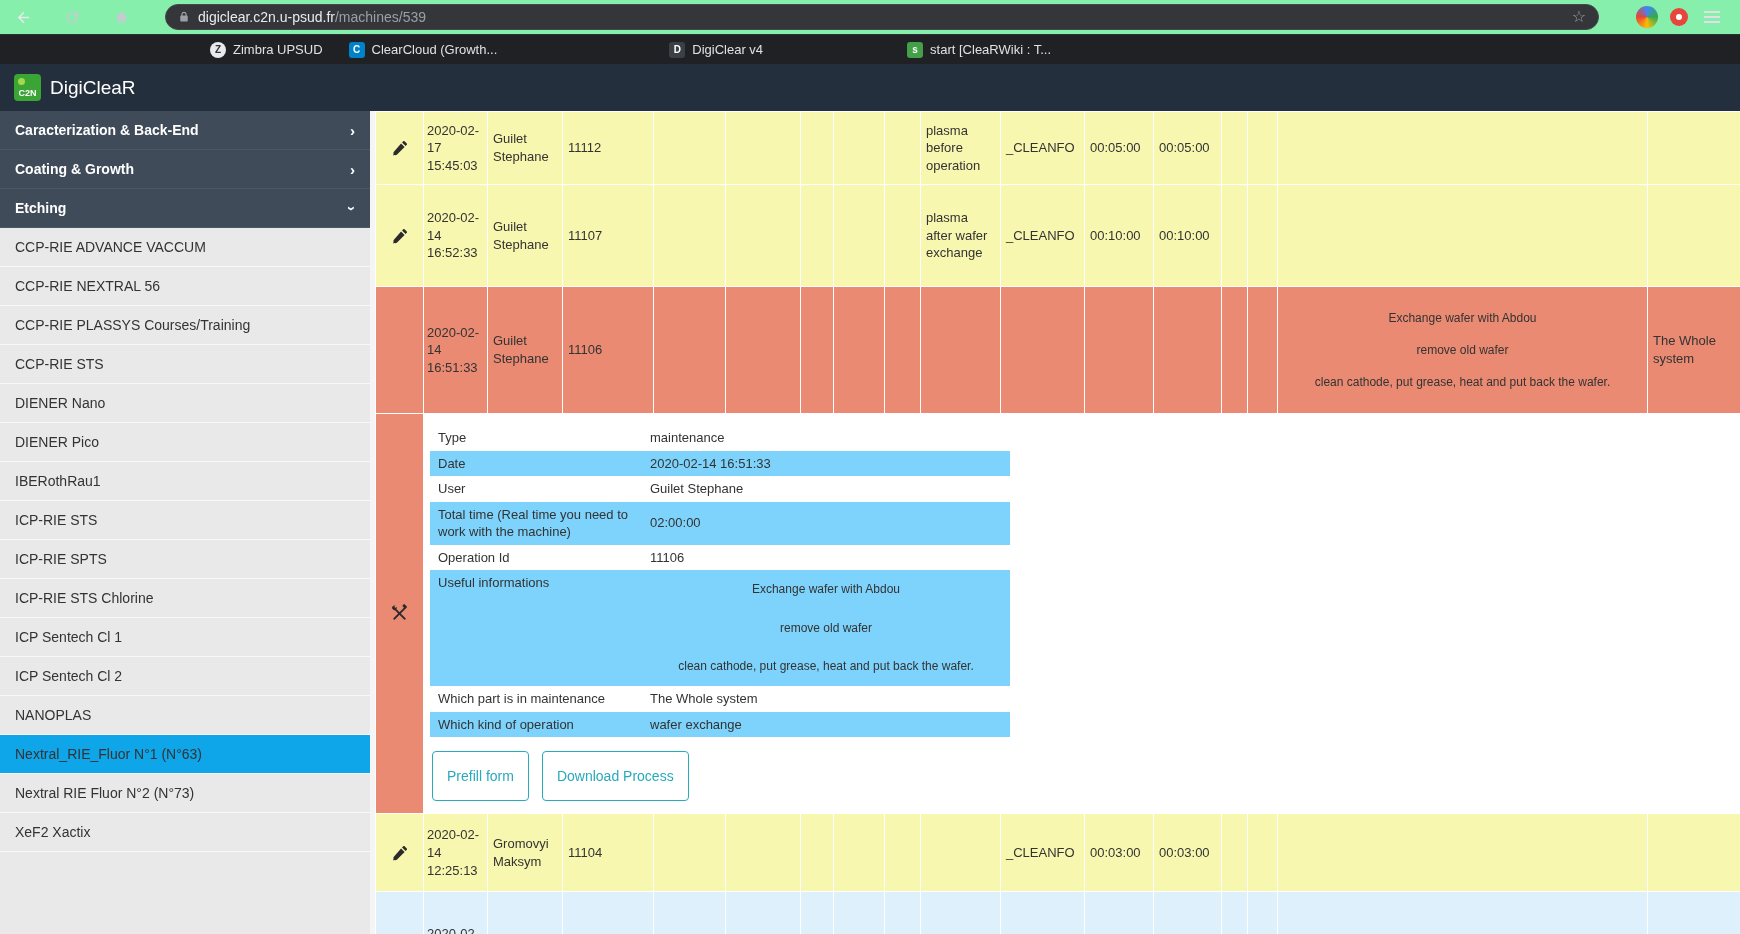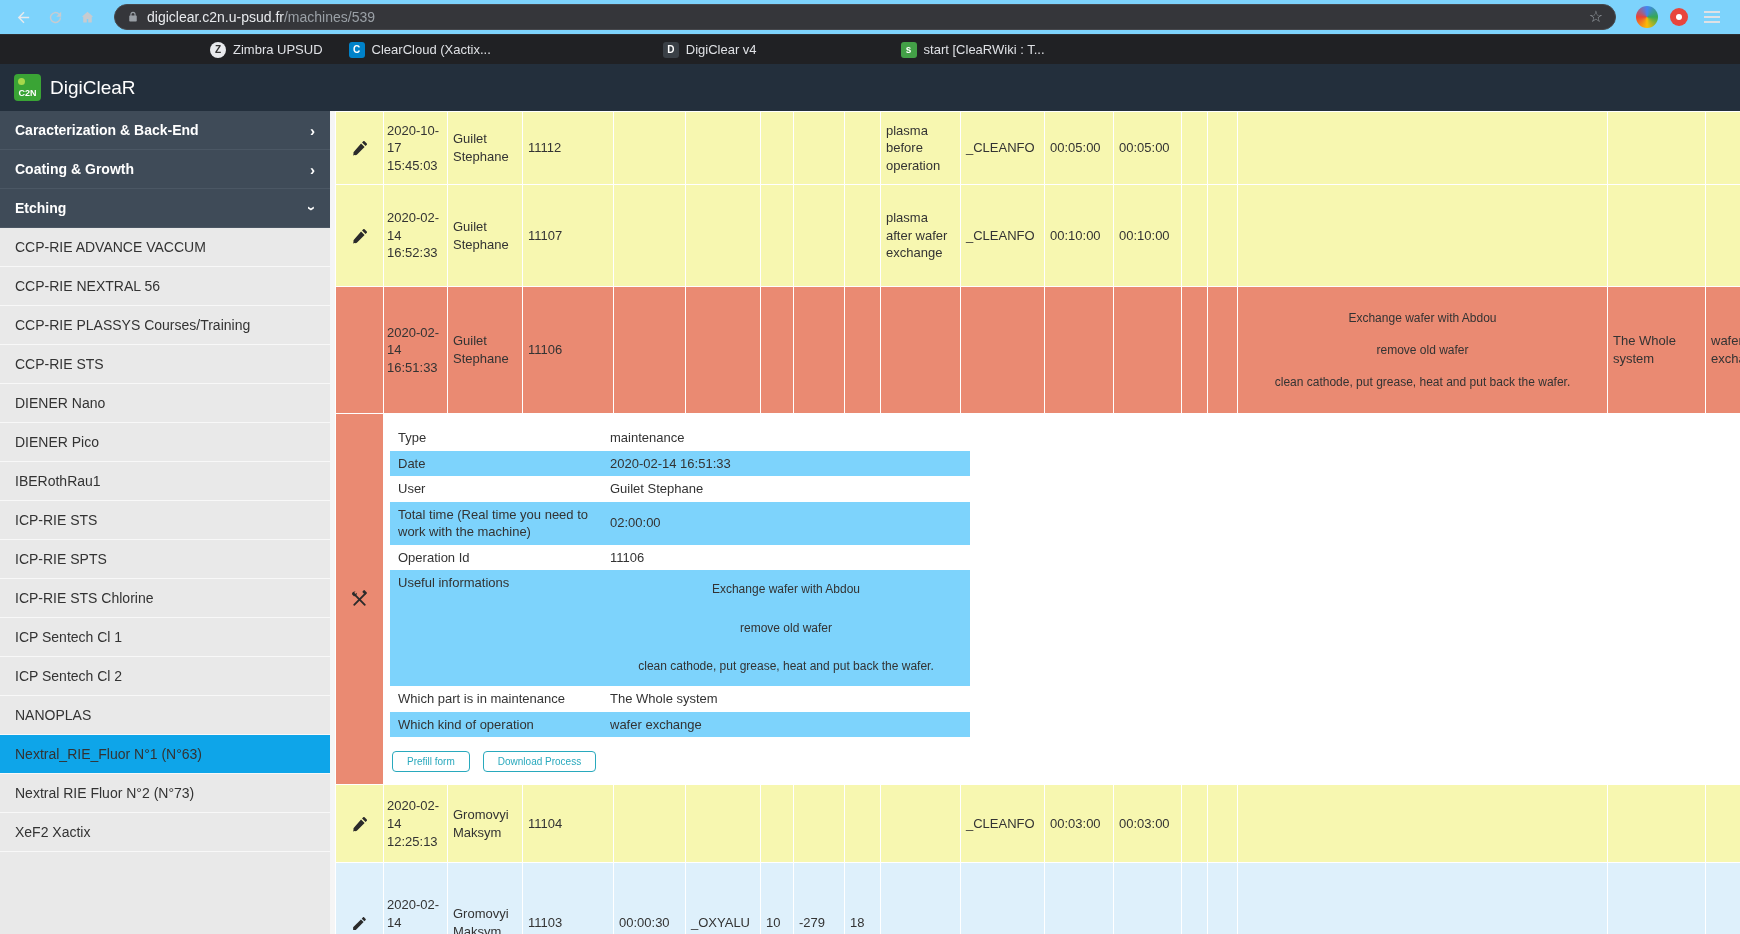--- a/index.html
+++ b/index.html
@@ -1,18 +1,18 @@
 <!DOCTYPE html>
 <html><head>
 <meta charset="utf-8">
 <style>
   *{box-sizing:border-box;margin:0;padding:0}
   html,body{width:1740px;height:934px;overflow:hidden;font-family:"Liberation Sans",sans-serif;background:#202124}
   
-  .toolbar{height:34px;background:#7dd3fc;display:flex;align-items:center;padding:1px 10px;gap:6px}
+  .toolbar{height:34px;background:#86efac;display:flex;align-items:center;padding:1px 10px;gap:23px}
   .nav-btn{width:26px;height:26px;border-radius:50%;display:flex;align-items:center;justify-content:center;cursor:pointer}
   .nav-btn svg{width:17px;height:17px}
   .omnibox{flex:1;height:26px;background:#35363a;border:1px solid #46474b;border-radius:13px;display:flex;align-items:center;padding:0 12px;gap:8px;margin:0 8px;cursor:text}
   .lock svg{width:12px;height:14px;display:block}
   .url{font-size:14px;color:#e8eaed;white-space:nowrap}
   .url .path{color:#9aa0a6}
   .star{margin-left:auto;color:#9aa0a6;font-size:16px;cursor:pointer;line-height:1}
   .tb-right{display:flex;align-items:center;gap:12px;padding:0 6px}
   .avatar{width:22px;height:22px;border-radius:50%;background:conic-gradient(#4285f4,#34a853,#fbbc05,#ea4335,#4285f4);cursor:pointer}
   .ext-badge{width:18px;height:18px;border-radius:50%;background:#e8453c;cursor:pointer;position:relative}
@@ -30,21 +30,21 @@
   
   .app-header{height:47px;background:#232f3c;display:flex;align-items:center;padding-left:14px}
   .logo{width:27px;height:27px;border-radius:4px;background:#3aa435;color:#fff;font-size:9px;font-weight:bold;display:flex;align-items:end;justify-content:center;padding-bottom:3px;position:relative;flex:none}
   .logo:before{content:"";position:absolute;left:4px;top:4px;width:7px;height:7px;border-radius:50%;background:#a6d84b}
   .brand{color:#fff;font-size:19px;margin-left:9px;font-weight:500}
   .app-nav{display:flex;height:100%;margin-left:340px}
   .nav-item{display:flex;align-items:center;padding:0 17px;color:#fff;font-size:15px;font-weight:bold;cursor:pointer}
   .nav-item.active{background:#fff;color:#333}
   
   .content{display:flex;height:823px;background:#fff}
-  .sidebar{width:335px;background:#e9e9e9;border-right:5px solid #f5f5f5;overflow:hidden;flex:none}
+  .sidebar{width:375px;background:#e9e9e9;border-right:5px solid #f5f5f5;overflow:hidden;flex:none}
   .cat{height:39px;background:#3f4b58;color:#fff;display:flex;align-items:center;justify-content:space-between;padding:0 15px;font-size:14px;font-weight:bold;border-bottom:1px solid #4b5764;cursor:pointer}
   .cat.sub{background:#5a656f}
   .chev{font-size:15px;color:#fff;line-height:1}
   .chev.down{transform:rotate(90deg)}
   .machine{height:39px;display:flex;align-items:center;padding:0 15px;background:#e9e9e9;border-bottom:1px solid #f8f8f8;font-size:14px;color:#333;cursor:pointer;white-space:nowrap;overflow:hidden}
   .machine.selected{background:#0ea5e9}
   .main{flex:1;overflow:hidden;background:#fff}
   
   table{border-collapse:collapse;table-layout:fixed;width:1600px;font-size:13px;color:#333}
   td{border:1px solid #fff;vertical-align:middle;padding:3px 5px;overflow:hidden;line-height:1.35}
@@ -59,21 +59,21 @@
   .panel-row .panel-cell{background:#fff;padding:11px 6px 12px 6px;vertical-align:top}
   .panel-row .panel-strip{background:#ea8a72}
   .panel-strip .row-icon svg{width:19px;height:19px}
   .detail-list{width:580px}
   .drow{display:flex}
   .drow.alt{background:#7dd3fc}
   .dlabel{width:212px;padding:4px 8px;flex:none}
   .dvalue{flex:1;padding:4px 8px;display:flex;align-items:center}
   .dvalue.centered{white-space:pre-line;text-align:center;display:block;padding:10px 8px;line-height:1.6;font-size:12px}
   .detail-buttons{margin-top:14px;display:flex;gap:13px;padding-left:2px}
-  .btn{background:#fff;border:1px solid #29a9bd;color:#29a9bd;font-size:10px;padding:4px 14px;border-radius:4px;font-family:"Liberation Sans",sans-serif;cursor:pointer}
+  .btn{background:#fff;border:1px solid #29a9bd;color:#29a9bd;font-size:14px;padding:16px 14px;border-radius:4px;font-family:"Liberation Sans",sans-serif;cursor:pointer}
 </style>
 </head>
 <body>
 
 <div class="toolbar">
   <div class="nav-btn">
     <svg viewBox="0 0 24 24">
         <path d="M20 11H7.8l5.6-5.6L12 4l-8 8 8 8 1.4-1.4L7.8 13H20v-2z" fill="#e8eaed"></path>
       </svg>
   </div>
@@ -107,21 +107,21 @@
   </div>
 </div>
 
 <div class="bookmarks">
     <div class="bm-item">
       <span class="favicon round" style="background: rgb(232, 234, 237);">Z</span>
       <span class="bm-label">Zimbra UPSUD</span>
     </div>
     <div class="bm-item">
       <span class="favicon" style="background: rgb(0, 130, 201);">C</span>
-      <span class="bm-label">ClearCloud (Xactix...</span>
+      <span class="bm-label">ClearCloud (Growth...</span>
     </div>
     <div class="bm-item">
       <span class="favicon" style="background: rgb(58, 64, 70);">D</span>
       <span class="bm-label">DigiClear v4</span>
     </div>
     <div class="bm-item">
       <span class="favicon" style="background: rgb(67, 160, 71);">s</span>
       <span class="bm-label">start [CleaRWiki : T...</span>
     </div>
   </div>
@@ -189,21 +189,21 @@
           <col style="width: 370px;">
           <col style="width: 98px;">
           <col style="width: 100px;">
         </colgroup>
         <tbody>
           <tr class="row row-yellow" style="height: 73px;">
             <td class="icon-cell"><span class="row-icon"><svg viewBox="0 0 24 24">
                   <path fill="#2b2b2b" d="M14.2 4.8l5 5L8.6 20.4c-.9.9-2.2 1.2-3.4.8l-2.4.8.8-2.4c-.4-1.2-.1-2.5.8-3.4L14.2 4.8z"></path>
                   <path fill="#2b2b2b" d="M15.6 3.4l1.7-1.7c.5-.5 1.3-.5 1.8 0l3.2 3.2c.5.5.5 1.3 0 1.8l-1.7 1.7-5-5z"></path>
                 </svg></span></td>
-            <td class="cell cell-0">2020-10-17 15:45:03</td>
+            <td class="cell cell-0">2020-02-17 15:45:03</td>
             <td class="cell cell-1">Guilet Stephane</td>
             <td class="cell cell-2">11112</td>
             <td class="cell cell-3"></td>
             <td class="cell cell-4"></td>
             <td class="cell cell-5"></td>
             <td class="cell cell-6"></td>
             <td class="cell cell-7"></td>
             <td class="cell cell-8">plasma before operation</td>
             <td class="cell cell-9">_CLEANFO</td>
             <td class="cell cell-10">00:05:00</td>

